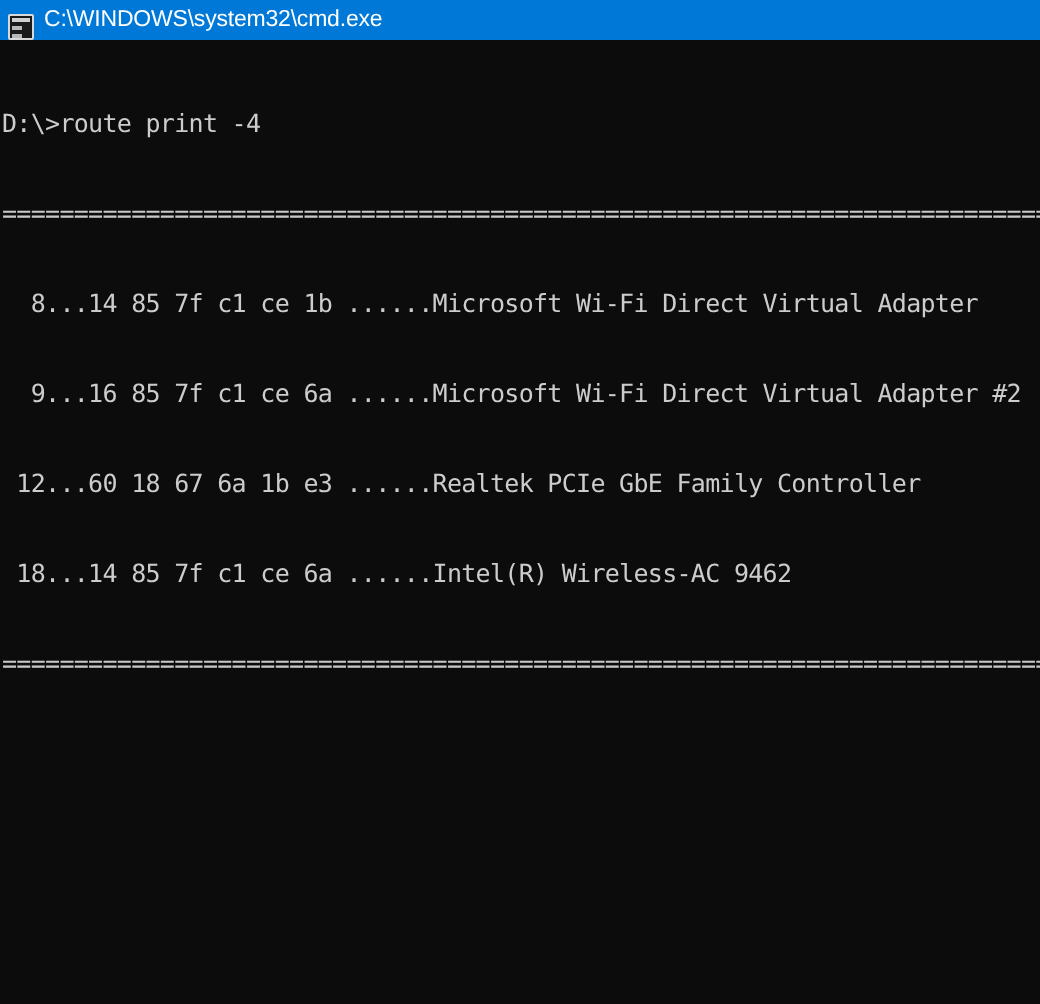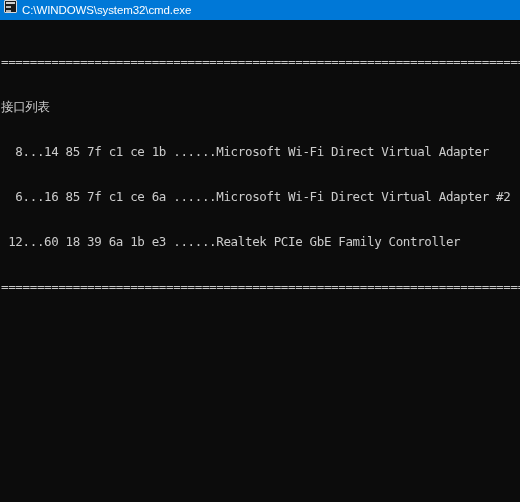--- a/index.html
+++ b/index.html
@@ -12,21 +12,21 @@
     height: 502px;
     background: #0c0c0c;
     overflow: hidden;
     position: relative;
     font-family: "DejaVu Sans Mono", "Liberation Mono", monospace;
   }
   #titlebar {
     height: 20px;
     background: #0078d7;
     display: flex;
-    align-items: flex-start;
+    align-items: flex-end;
     padding: 0 0 0 4px;
     box-sizing: border-box;
   }
   #title-icon {
     width: 13px;
     height: 13px;
     flex: 0 0 13px;
     background: #1a1a1a;
     border: 1px solid #d8d8d8;
     box-sizing: border-box;
@@ -87,25 +87,26 @@
 <body>
 
 <div id="window">
 
   <div id="titlebar">
     <div id="title-icon"></div>
     <div id="title-text">C:\WINDOWS\system32\cmd.exe</div>
   </div>
 
   <div id="console">
+    <div class="line">D:\&gt;route print -4</div>
     <div class="line sep">===========================================================================</div>
-    <div class="line">接口列表</div>
     <div class="line">  8...14 85 7f c1 ce 1b ......Microsoft Wi-Fi Direct Virtual Adapter</div>
-    <div class="line">  6...16 85 7f c1 ce 6a ......Microsoft Wi-Fi Direct Virtual Adapter #2</div>
-    <div class="line"> 12...60 18 39 6a 1b e3 ......Realtek PCIe GbE Family Controller</div>
+    <div class="line">  9...16 85 7f c1 ce 6a ......Microsoft Wi-Fi Direct Virtual Adapter #2</div>
+    <div class="line"> 12...60 18 67 6a 1b e3 ......Realtek PCIe GbE Family Controller</div>
+    <div class="line"> 18...14 85 7f c1 ce 6a ......Intel(R) Wireless-AC 9462</div>
     <div class="line sep">===========================================================================</div>
     <div class="line blank"></div>
     
     
     
     
     
     
     
     

